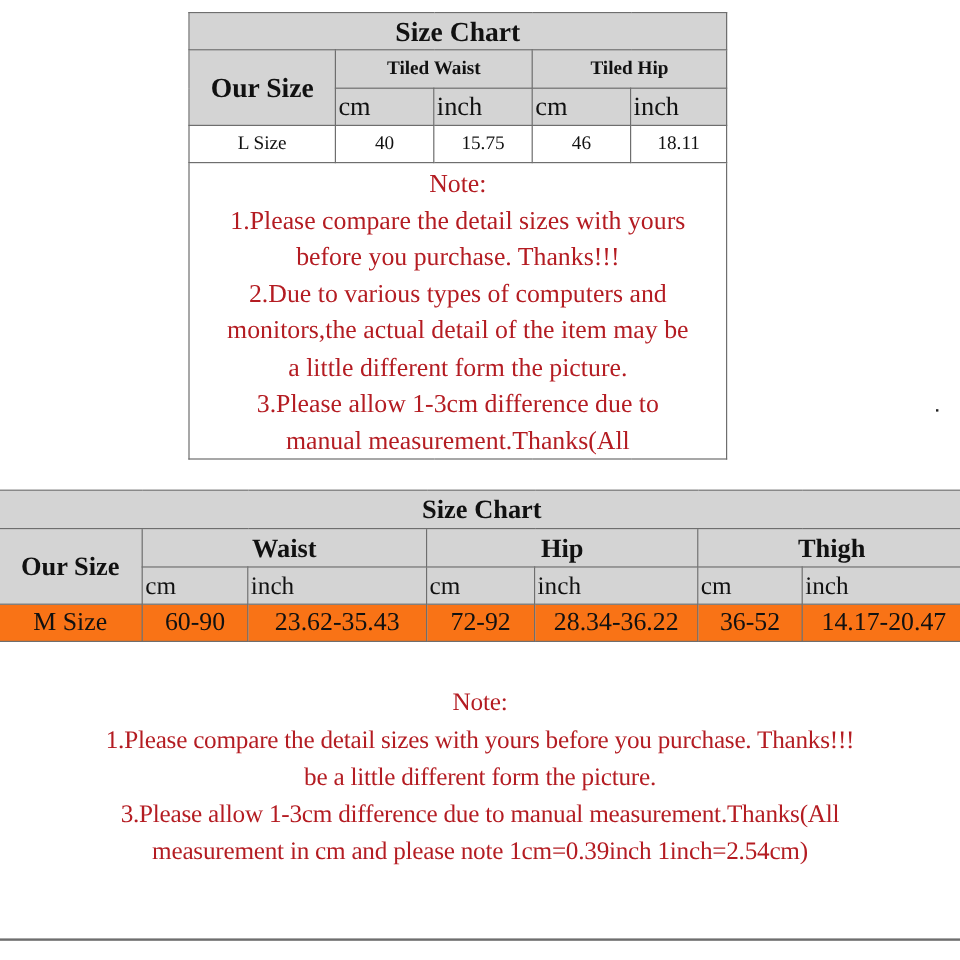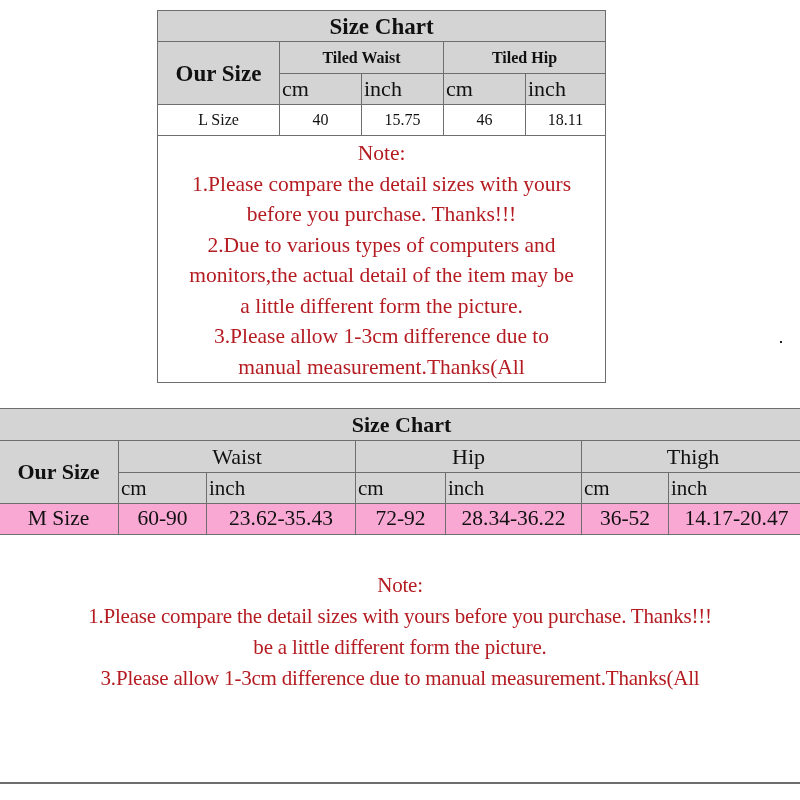--- a/index.html
+++ b/index.html
@@ -15,23 +15,23 @@
     .t1 .unit { height: 30px; font-size: 22px; text-align: left; padding-left: 2px; }
     .t1 .val { height: 30px; font-size: 16px; background: #fff; }
     .t1 .oursize { font-weight: bold; font-size: 23px; }
     .t1 .note-cell { background: #fff; color: #b41c22; font-size: 21.5px; line-height: 30.5px; padding: 2px 4px 0; height: 240px; vertical-align: top; }
 
     
     .t2 { position: absolute; left: -2px; top: 408px; width: 806px; border-collapse: collapse; table-layout: fixed; }
     .t2 td { border: 1px solid #6e6e6e; padding: 0; text-align: center; line-height: 1; }
     .t2 .hdr { background: #d4d4d4; }
     .t2 .title { height: 31px; font-weight: bold; font-size: 22px; }
-    .t2 .group { height: 31px; font-weight: normal; font-size: 22px; }
+    .t2 .group { height: 31px; font-weight: bold; font-size: 22px; }
     .t2 .unit { height: 30px; font-size: 21px; text-align: left; padding-left: 2px; }
-    .t2 .val { height: 30px; font-size: 21.5px; background: #f9a8d4; }
+    .t2 .val { height: 30px; font-size: 21.5px; background: #f97316; }
     .t2 .oursize { font-weight: bold; font-size: 22px; }
 
     
     .note2 { position: absolute; left: 0; top: 570px; width: 800px; text-align: center;
              color: #b41c22; font-size: 21px; line-height: 31px; letter-spacing: -0.2px; }
     .note2 div { white-space: nowrap; }
     .bottom-rule { position: absolute; left: 0; top: 782px; width: 800px; height: 2px; background: #6e6e6e; }
     .dot { position: absolute; left: 780px; top: 341px; width: 2px; height: 2px; background: #222; }
   </style>
 </head>
@@ -122,15 +122,16 @@
     <td class="val">14.17-20.47</td>
   </tr>
 </tbody>
   </table>
 
 <div class="note2">
   <div>Note:</div>
   <div>1.Please compare the detail sizes with yours before you purchase. Thanks!!!</div>
   <div>be a little different form the picture.</div>
   <div>3.Please allow 1-3cm difference due to manual measurement.Thanks(All</div>
+  <div>measurement in cm and please note 1cm=0.39inch 1inch=2.54cm)</div>
 </div>
 
 <div class="bottom-rule"></div>
 
 </body></html>

